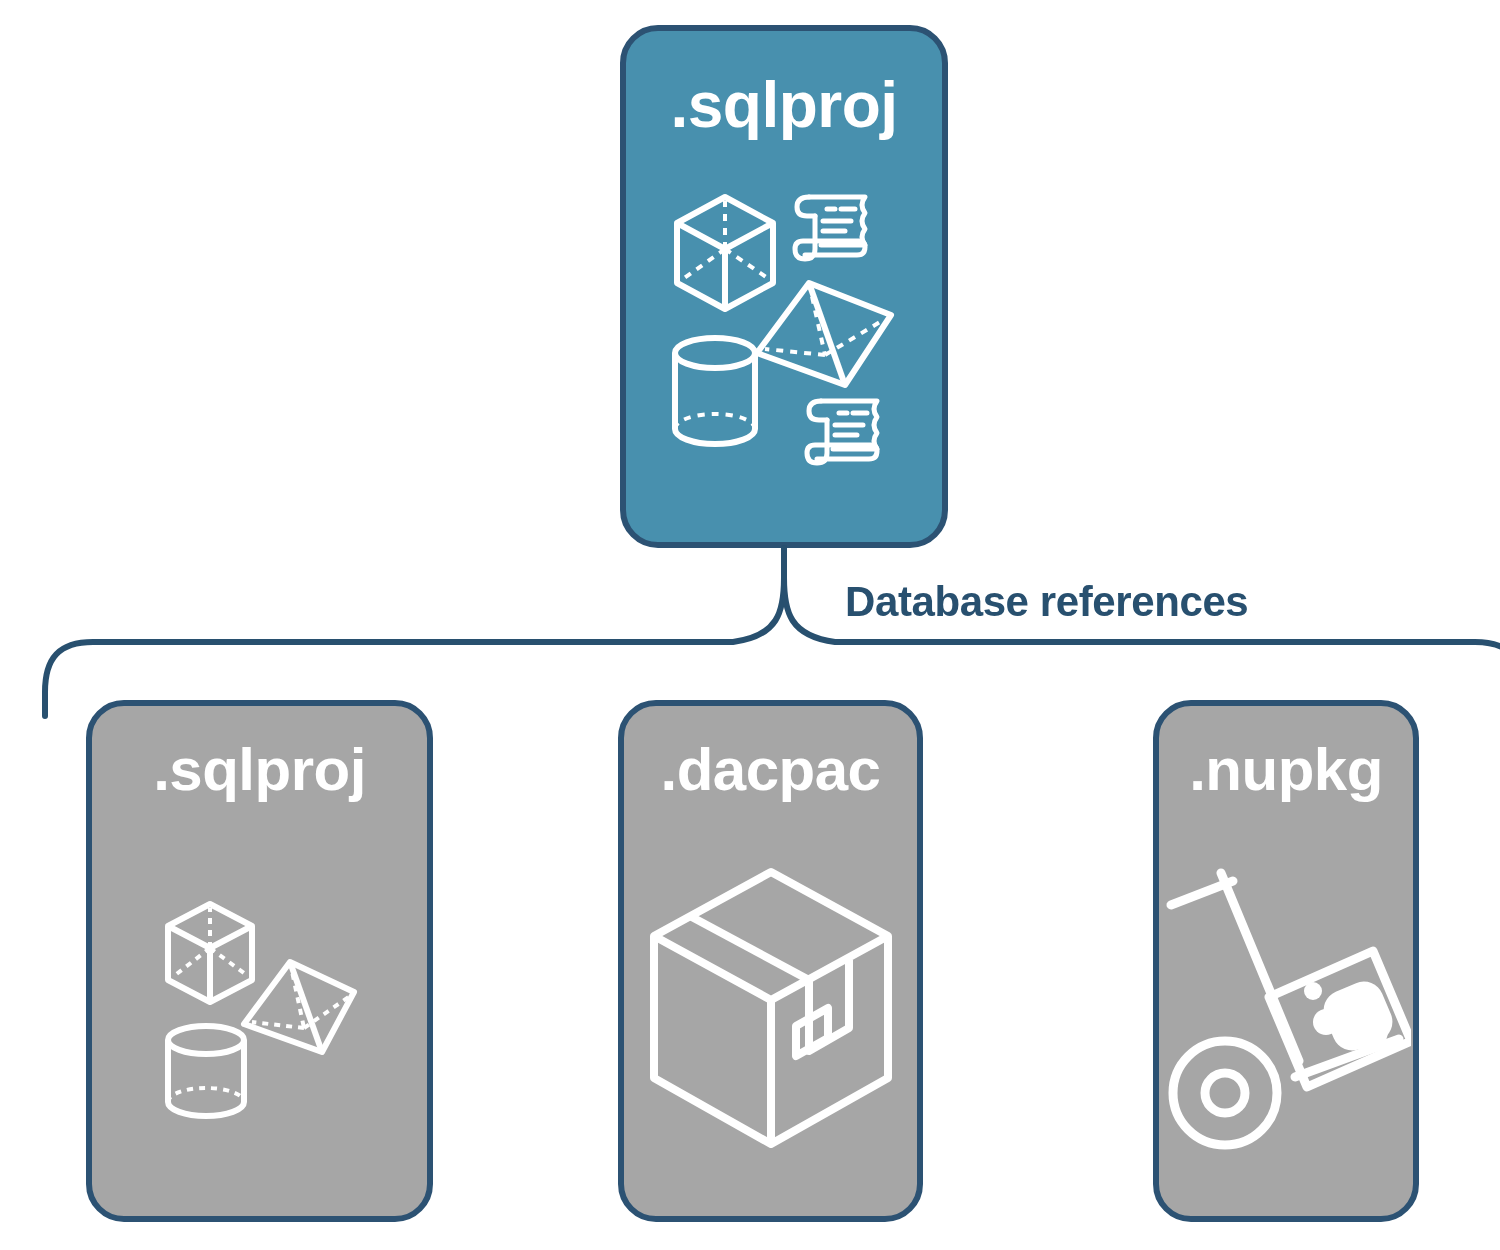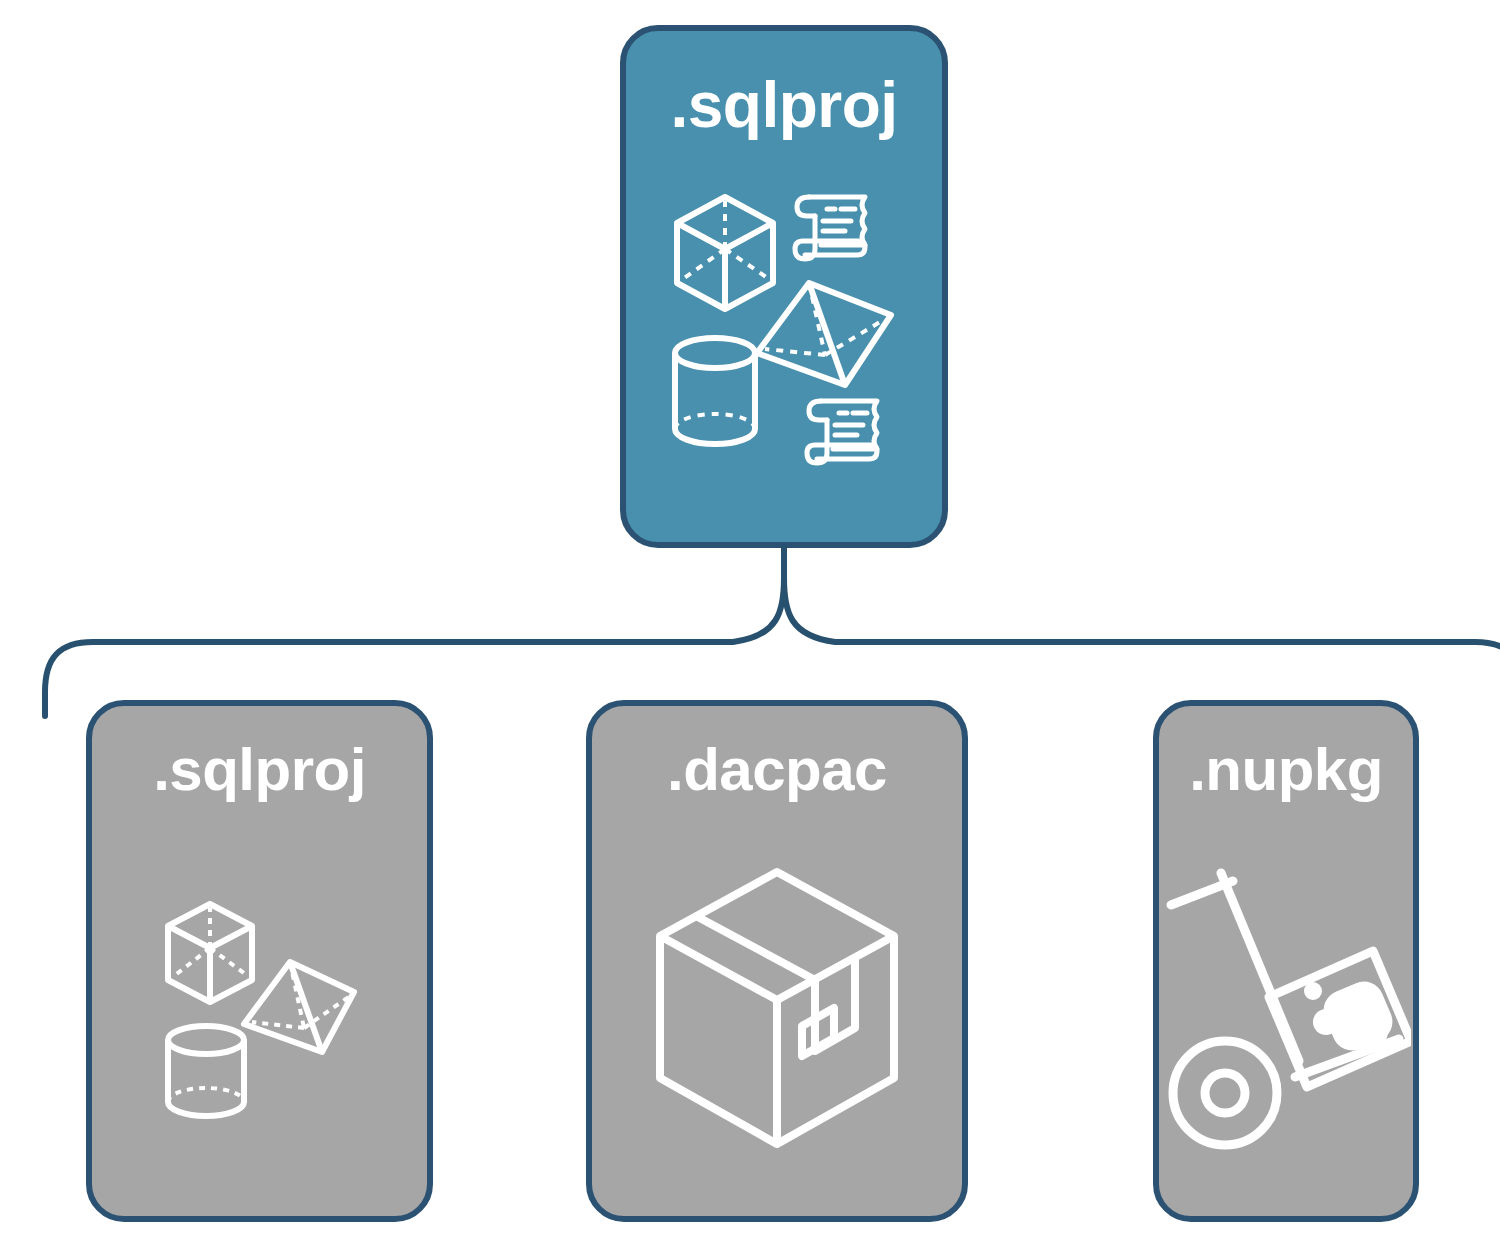--- a/index.html
+++ b/index.html
@@ -26,21 +26,21 @@
   }
   .node.root {
     left: 587px; top: 25px; width: 328px; height: 523px;
     background: #4890ae;
   }
   .node.leaf {
     top: 700px; width: 347px; height: 522px;
     background: #a6a6a6;
   }
   .node.leaf.leaf-1 { left: 53px; width: 347px; }
-  .node.leaf.leaf-2 { left: 553px; width: 382px; }
+  .node.leaf.leaf-2 { left: 585px; width: 305px; }
   .node.leaf.leaf-3 { left: 1120px; width: 266px; }
 
   .node-title {
     color: #ffffff;
     font-weight: bold;
     letter-spacing: -0.5px;
     text-align: center;
     width: 100%;
     user-select: none;
   }
@@ -140,20 +140,21 @@
          C26 642 12 658 12 692
          L12 716" stroke="#28506f" stroke-width="6" fill="none" stroke-linecap="round"></path>
     <path d="M751 548
          L751 578
          C751 612 757 636 802 642
          L1442 642
          C1476 642 1490 658 1490 692
          L1490 716" stroke="#28506f" stroke-width="6" fill="none" stroke-linecap="round"></path>
   </svg>
 
+  <div class="edge-label">Database references</div>
 
   <div class="node leaf leaf-1">
     <div class="node-title">.sqlproj</div>
     <div class="node-art">
       <svg width="200" height="230" viewBox="0 0 200 230" fill="none">
         <g stroke="#ffffff" stroke-width="6" stroke-linejoin="round" fill="none">
           <path d="M8 30 L50 8 L92 30 L92 84 L50 106 L8 84 Z"></path>
           <path d="M8 30 L50 52 L92 30"></path>
           <path d="M50 52 L50 106"></path>
         </g>

